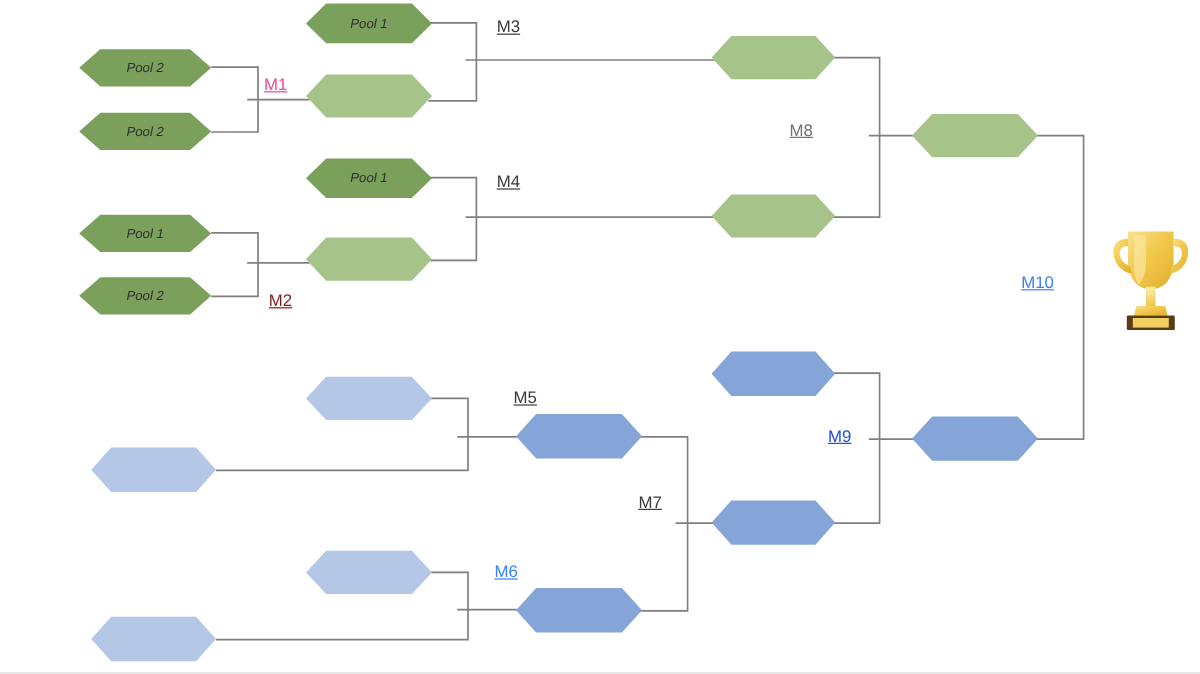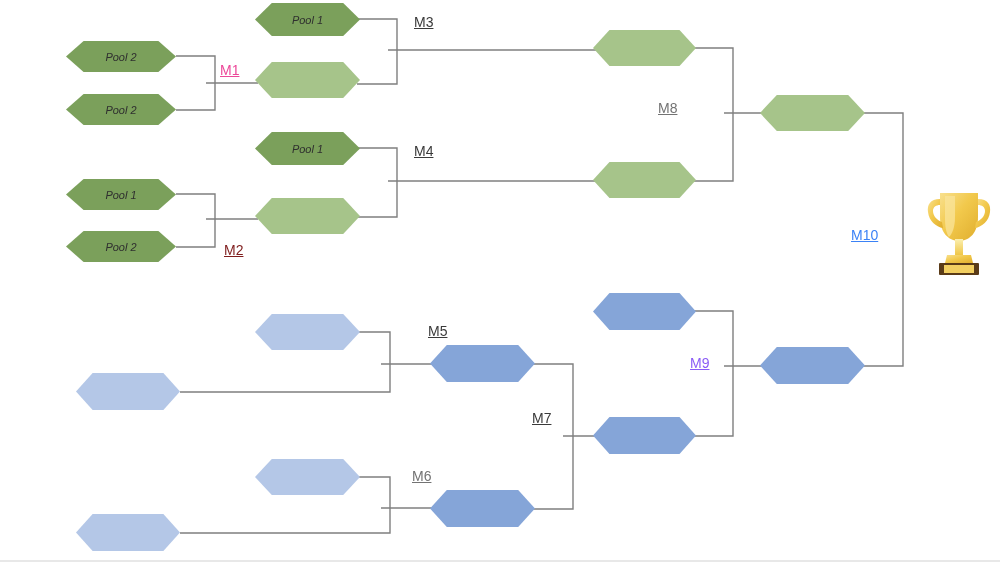--- a/index.html
+++ b/index.html
@@ -131,24 +131,24 @@
       <div class="hex-label" style="left: 66px; top: 231px; width: 110px; height: 31px;">Pool 2</div>
       <div class="hex-label" style="left: 255px; top: 3px; width: 105px; height: 33px;">Pool 1</div>
       <div class="hex-label" style="left: 255px; top: 132px; width: 105px; height: 33px;">Pool 1</div>
     </div>
   <div id="match-label-layer">
       <div class="match-label" style="left: 220px; top: 62px; color: #ec4899;">M1</div>
       <div class="match-label" style="left: 224px; top: 198px; color: #7f1d1d; margin-top: 44px;">M2</div>
       <div class="match-label" style="left: 414px; top: 14px; color: rgb(58, 58, 58);">M3</div>
       <div class="match-label" style="left: 414px; top: 143px; color: rgb(58, 58, 58); text-align: right;">M4</div>
       <div class="match-label" style="left: 428px; top: 323px; color: rgb(58, 58, 58);">M5</div>
-      <div class="match-label" style="left: 412px; top: 468px; color: #737373;">M6</div>
+      <div class="match-label" style="left: 412px; top: 468px; color: #3b82f6;">M6</div>
       <div class="match-label" style="left: 532px; top: 410px; color: rgb(58, 58, 58);">M7</div>
       <div class="match-label" style="left: 658px; top: 100px; color: #737373;">M8</div>
-      <div class="match-label" style="left: 690px; top: 355px; color: #8b5cf6;">M9</div>
+      <div class="match-label" style="left: 690px; top: 355px; color: #1d4ed8;">M9</div>
       <div class="match-label" style="left: 851px; top: 227px; color: #3b82f6;">M10</div>
     </div>
 
   <svg class="trophy" id="trophy-icon" viewBox="0 0 68 90" style="left: 925px; top: 187px; width: 68px; height: 90px;">
     <defs>
       <linearGradient id="gold" x1="0" y1="0" x2="1" y2="1">
         <stop offset="0%" stop-color="#F8E08E"></stop>
         <stop offset="45%" stop-color="#F2C94C"></stop>
         <stop offset="100%" stop-color="#E0AE2E"></stop>
       </linearGradient>

